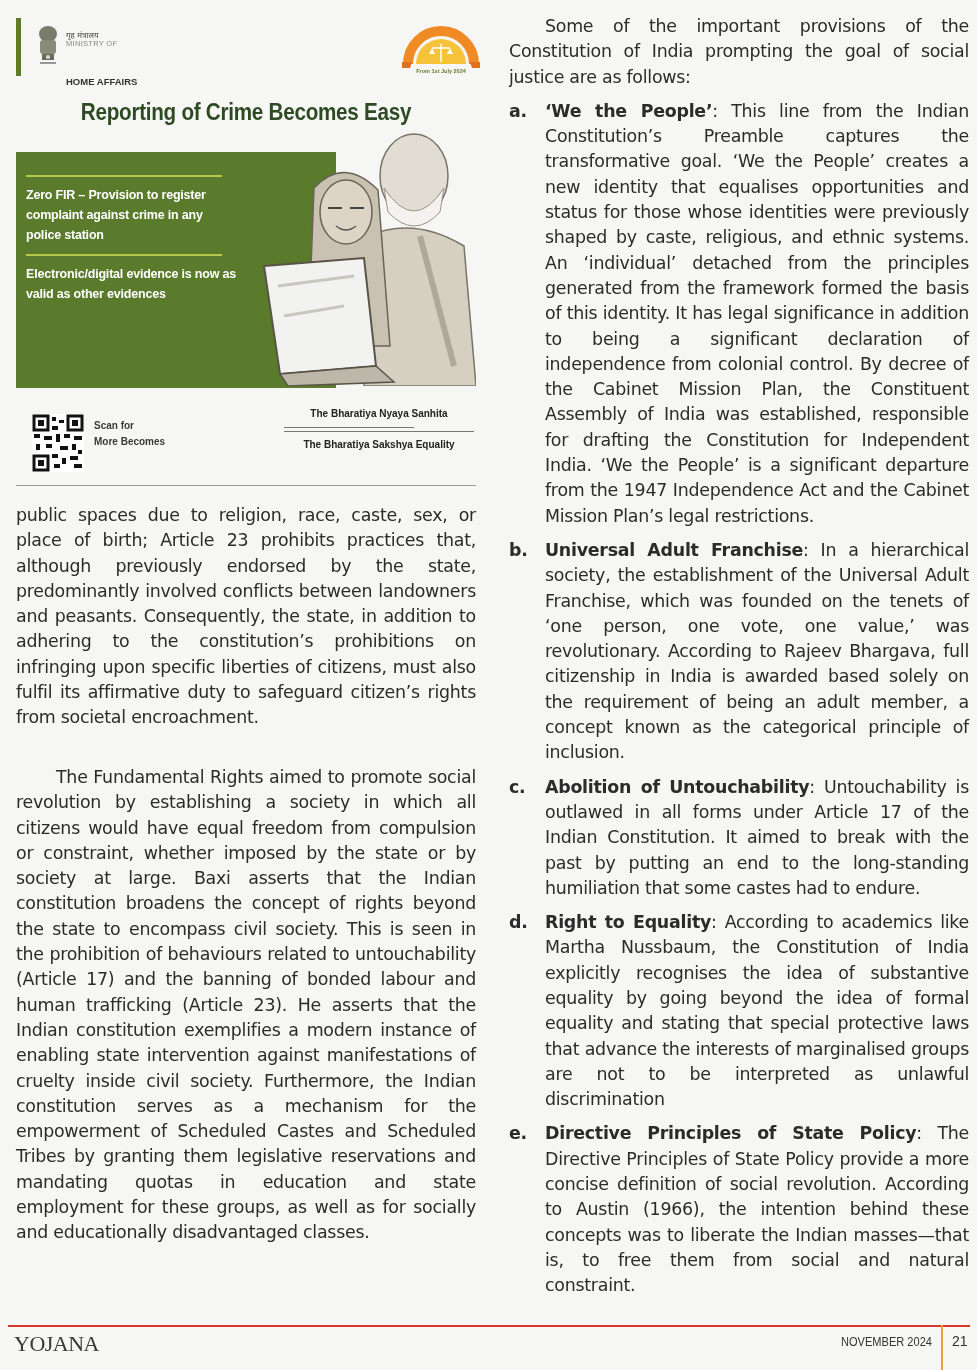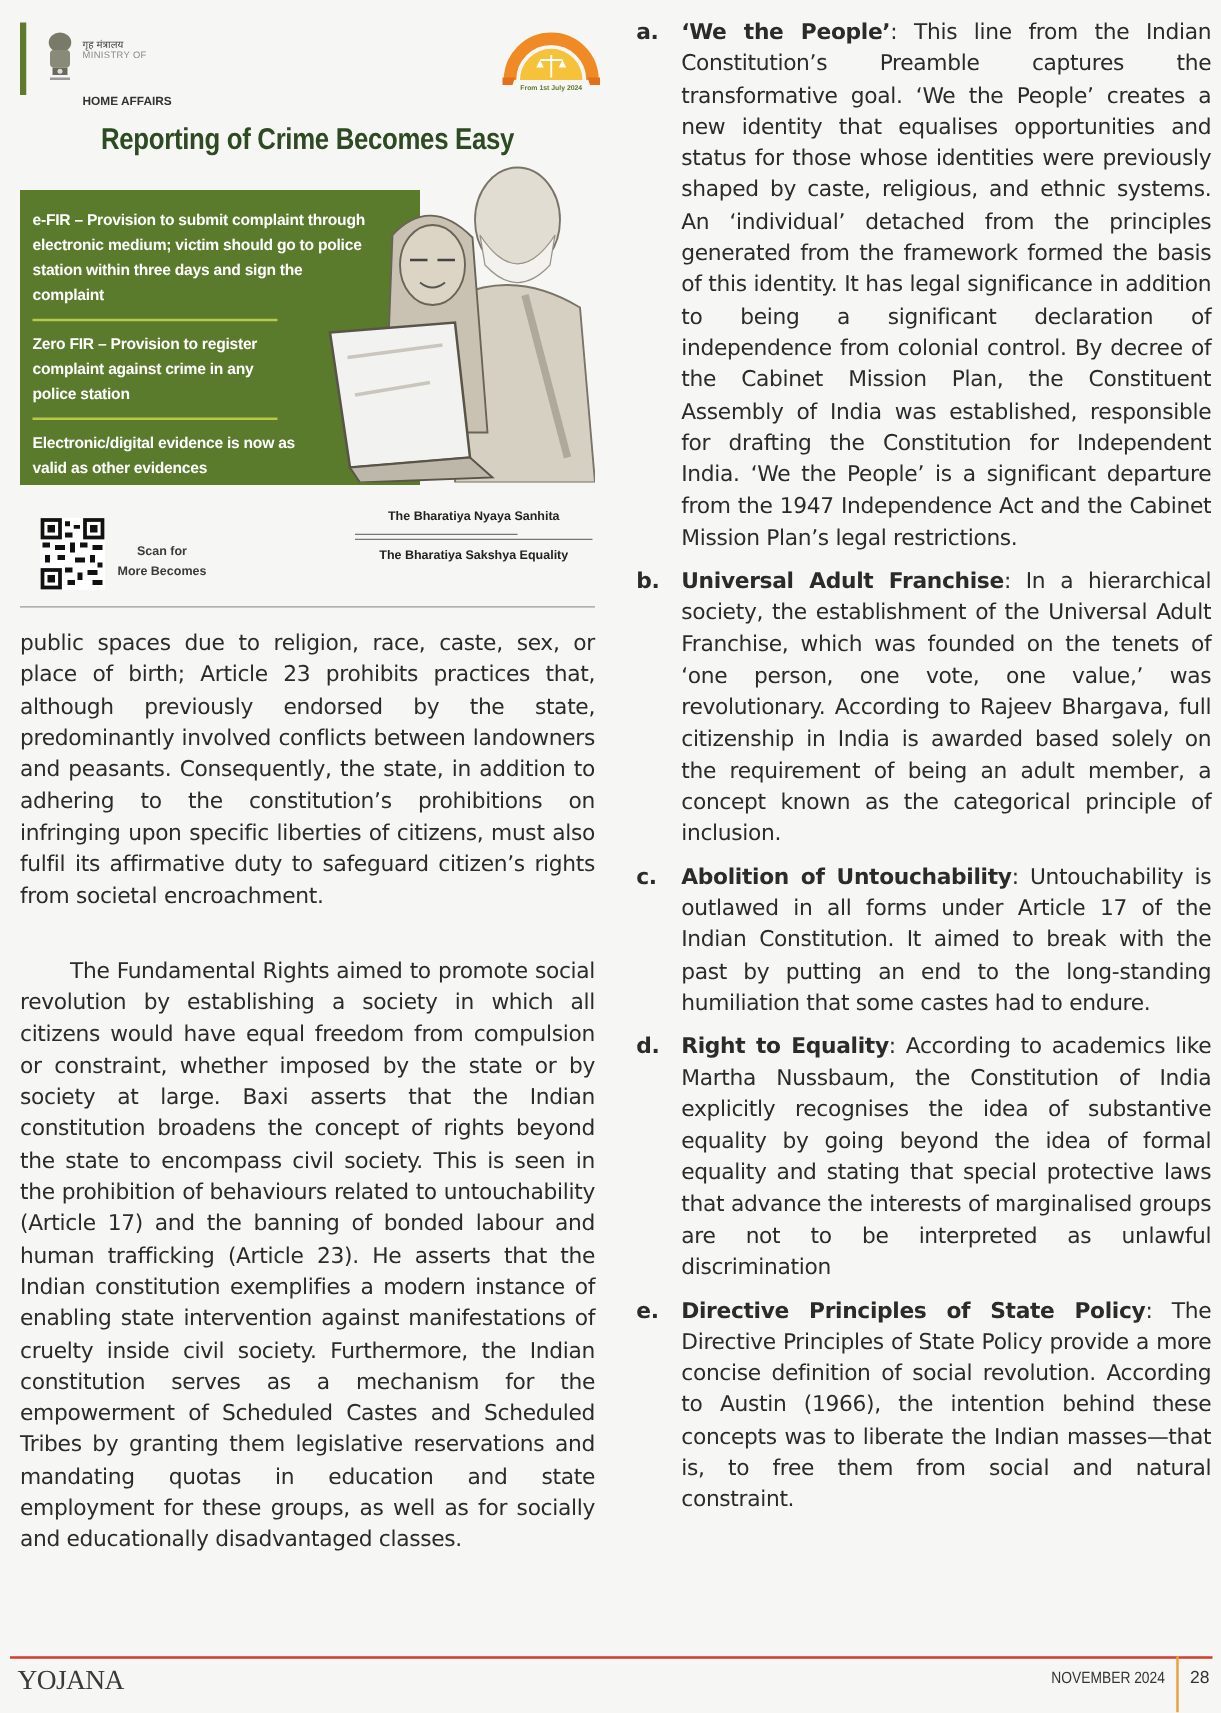--- a/index.html
+++ b/index.html
@@ -27,22 +27,22 @@
 
     .green-box { position: absolute; left: 0; top: 152px; width: 320px; height: 236px; background: #5a7a2c;
                  padding: 14px 10px 0 10px; }
     .green-item { font-family: "Liberation Sans", sans-serif; font-weight: bold; color: #fff;
                   font-size: 12.5px; line-height: 20px; letter-spacing: -0.2px; transform-origin: left; }
     .green-sep { height: 2px; background: #b8c84a; margin: 9px 0 8px 0; width: 196px; }
     .illustration { position: absolute; left: 228px; top: 116px; width: 232px; height: 270px; }
 
     .ad-bottom { position: absolute; left: 0; top: 398px; width: 460px; height: 88px; }
     .qr { position: absolute; left: 16px; top: 16px; width: 52px; height: 58px; }
-    .scan-text { position: absolute; left: 78px; top: 36px; font-family: "Liberation Sans", sans-serif;
-                 font-weight: bold; font-size: 10px; color: #3a3a3a; line-height: 16px; text-align: center; }
+    .scan-text { position: absolute; left: 78px; top: 20px; font-family: "Liberation Sans", sans-serif;
+                 font-weight: bold; font-size: 10px; color: #3a3a3a; line-height: 16px; }
     .laws { position: absolute; left: 268px; top: 6px; width: 190px; }
     .law { font-family: "Liberation Sans", sans-serif; font-weight: bold; font-size: 10px; color: #222;
            line-height: 16px; padding: 2px 0; text-align: center; }
     .law-sep { height: 1px; background: #777; margin: 3px 0; }
     .law-sep.short { width: 130px; }
     .ad-rule { position: absolute; left: 0; bottom: 0; width: 460px; height: 1px; background: #9a9a9a; }
 
     
     .para { font-family: "DejaVu Sans", sans-serif; font-size: 17.4px; line-height: 25.3px;
             text-align: justify; color: #2b2b2b; letter-spacing: -0.25px; }
@@ -95,21 +95,20 @@
           <path d="M29 30 L32 24 L35 30 Z M47 30 L50 24 L53 30 Z" fill="#fff"></path>
           <path d="M2 38 L12 38 L10 44 L2 44 Z M70 38 L80 38 L80 44 L72 44 Z" fill="#e0701a"></path>
         </svg>
         <div class="badge-date">From 1st July 2024</div>
       </div>
     </div>
 
     <div class="ad-title">Reporting of Crime Becomes Easy</div>
 
     <div class="green-box">
-      <div class="green-item" style="width:270px">e-FIR – Provision to submit complaint through electronic medium; victim should go to police station within three days and sign the complaint</div>
       <div class="green-sep"></div>
       <div class="green-item" style="width:200px">Zero FIR – Provision to register complaint against crime in any police station</div>
       <div class="green-sep"></div>
       <div class="green-item" style="width:220px">Electronic/digital evidence is now as valid as other evidences</div>
     </div>
 
     <svg class="illustration" viewBox="0 0 232 270">
 
       <ellipse cx="170" cy="60" rx="34" ry="42" fill="#e2ddd2" stroke="#7a7468" stroke-width="1.5"></ellipse>
       <path d="M140 72 Q170 118 200 72 L196 96 Q170 124 144 96 Z" fill="#f4f2ee" stroke="#9a9488"></path>
@@ -168,20 +167,21 @@
       </div>
       <div class="ad-rule"></div>
     </div>
   </div>
 
   <p class="para left-para1">public spaces due to religion, race, caste, sex, or place of birth; Article 23 prohibits practices that, although previously endorsed by the state, predominantly involved conflicts between landowners and peasants. Consequently, the state, in addition to adhering to the constitution’s prohibitions on infringing upon specific liberties of citizens, must also fulfil its affirmative duty to safeguard citizen’s rights from societal encroachment.</p>
   <p class="para left-para2">The Fundamental Rights aimed to promote social revolution by establishing a society in which all citizens would have equal freedom from compulsion or constraint, whether imposed by the state or by society at large. Baxi asserts that the Indian constitution broadens the concept of rights beyond the state to encompass civil society. This is seen in the prohibition of behaviours related to untouchability (Article 17) and the banning of bonded labour and human trafficking (Article 23). He asserts that the Indian constitution exemplifies a modern instance of enabling state intervention against manifestations of cruelty inside civil society. Furthermore, the Indian constitution serves as a mechanism for the empowerment of Scheduled Castes and Scheduled Tribes by granting them legislative reservations and mandating quotas in education and state employment for these groups, as well as for socially and educationally disadvantaged classes.</p>
 </div>
 
 <div class="right-col">
+  <p class="para intro">Some of the important provisions of the Constitution of India prompting the goal of social justice are as follows:</p>
 
   <div class="para list-item">
     <span class="list-marker">a.</span>
     <span class="bold">‘We the People’</span><span>: This line from the Indian Constitution’s Preamble captures the transformative goal. ‘We the People’ creates a new identity that equalises opportunities and status for those whose identities were previously shaped by caste, religious, and ethnic systems. An ‘individual’ detached from the principles generated from the framework formed the basis of this identity. It has legal significance in addition to being a significant declaration of independence from colonial control. By decree of the Cabinet Mission Plan, the Constituent Assembly of India was established, responsible for drafting the Constitution for Independent India. ‘We the People’ is a significant departure from the 1947 Independence Act and the Cabinet Mission Plan’s legal restrictions.</span>
   </div>
 
   <div class="para list-item">
     <span class="list-marker">b.</span>
     <span class="bold">Universal Adult Franchise</span><span>: In a hierarchical society, the establishment of the Universal Adult Franchise, which was founded on the tenets of ‘one person, one vote, one value,’ was revolutionary. According to Rajeev Bhargava, full citizenship in India is awarded based solely on the requirement of being an adult member, a concept known as the categorical principle of inclusion.</span>
   </div>
@@ -199,13 +199,13 @@
   <div class="para list-item">
     <span class="list-marker">e.</span>
     <span class="bold">Directive Principles of State Policy</span><span>: The Directive Principles of State Policy provide a more concise definition of social revolution. According to Austin (1966), the intention behind these concepts was to liberate the Indian masses—that is, to free them from social and natural constraint.</span>
   </div>
 </div>
 
 <div class="footer-rule"></div>
 <div class="footer-vline"></div>
 <div class="yojana">YOJANA</div>
 <div class="issue">NOVEMBER 2024</div>
-<div class="page-num">28</div>
+<div class="page-num">21</div>
 
 </body></html>

